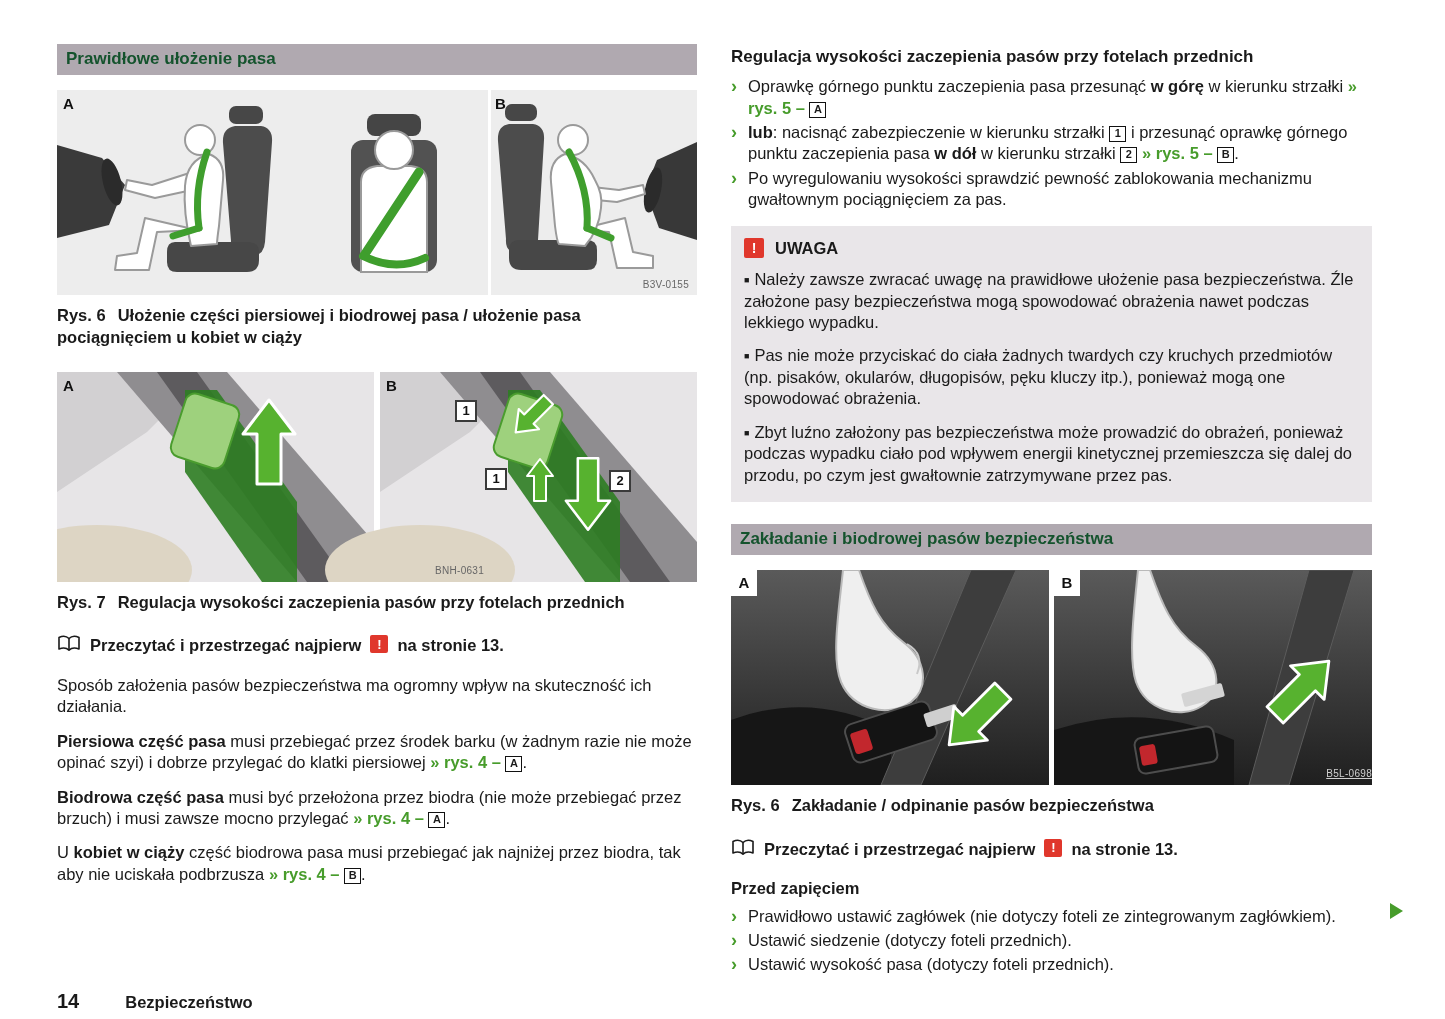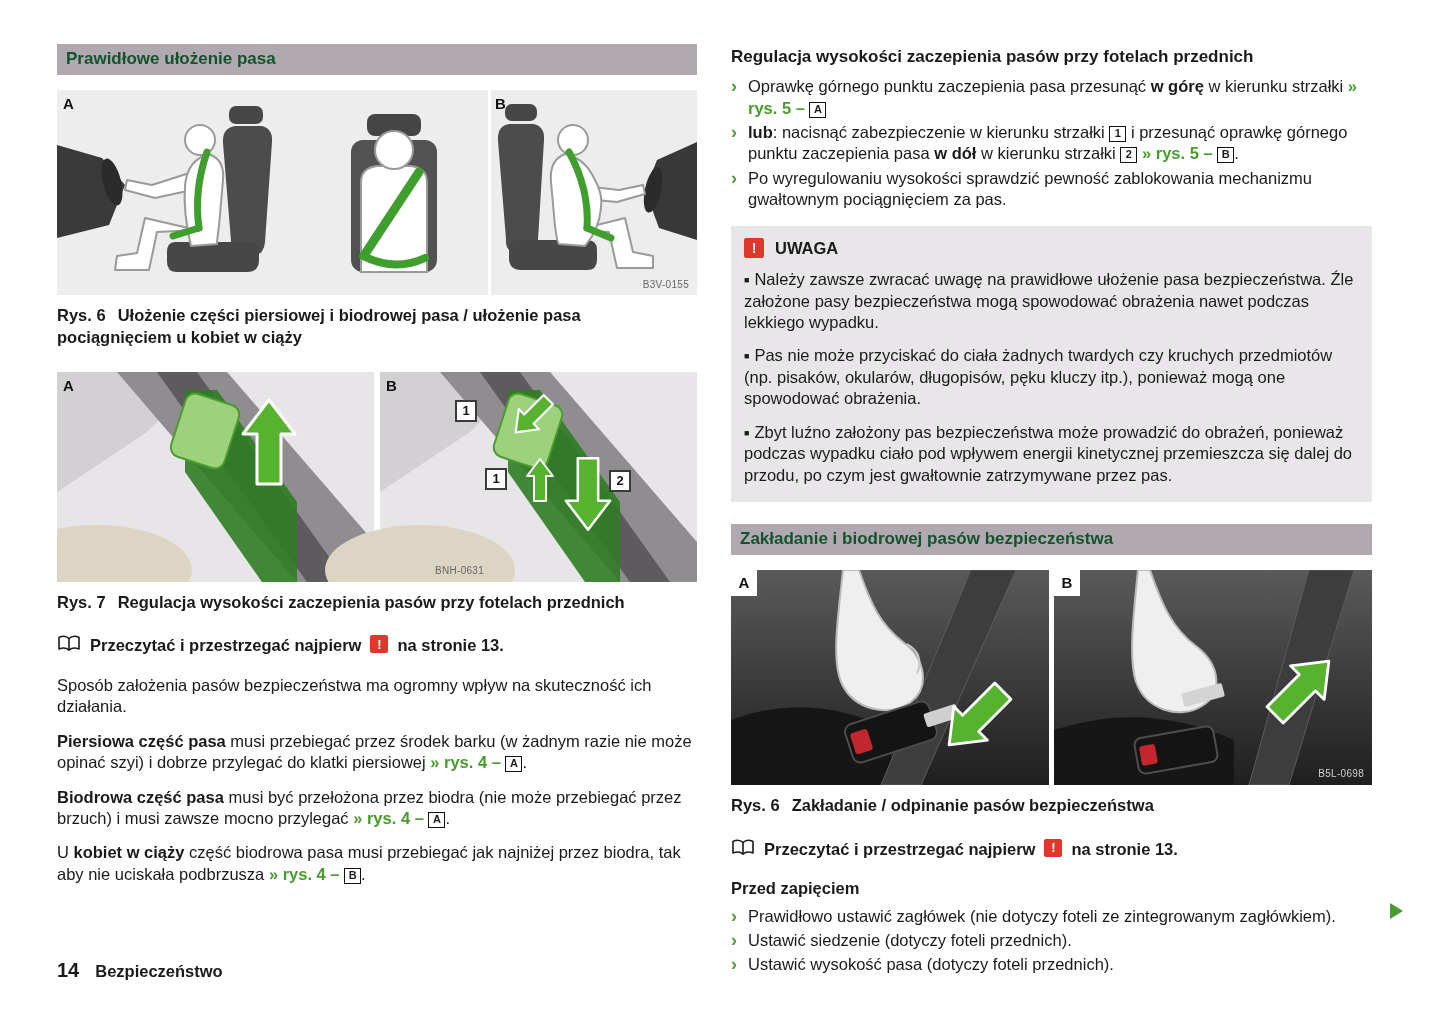--- a/index.html
+++ b/index.html
@@ -44,21 +44,21 @@
 
   .bullet{position:relative;padding-left:17px;margin:0 0 3px;}
   .bullet .bmark{position:absolute;left:0;top:-1px;color:#479c2b;font-weight:bold;font-size:18px;}
 
   .uwaga{background:#e9e6e9;padding:10px 13px 4px;margin:15px 0 22px;}
   .uwaga-title{display:flex;align-items:center;gap:11px;font-weight:bold;margin:2px 0 10px;}
   .uwaga-title .bang{width:20px;height:20px;font-size:14px;}
   .uwaga p{margin:0 0 12px;}
   .sq{font-size:9px;vertical-align:2px;margin-right:5px;}
 
-  .footer{position:absolute;left:57px;top:957px;display:flex;align-items:baseline;gap:16px;}
+  .footer{position:absolute;left:57px;top:988px;display:flex;align-items:baseline;gap:46px;}
   .pagenum{font-size:20px;font-weight:bold;}
   .footsec{font-weight:bold;}
 
   .next-tri{position:absolute;left:1390px;top:903px;width:0;height:0;
             border-left:13px solid #479c2b;border-top:8px solid transparent;border-bottom:8px solid transparent;}
 </style>
 </head>
 <body>
 
 <div class="page">
@@ -261,21 +261,21 @@
             <rect x="-40" y="-18" width="80" height="36" rx="7" fill="#141414" stroke="#4d4d4d" stroke-width="2"></rect>
             <rect x="-36" y="-10" width="16" height="20" rx="3" fill="#c2272d"></rect>
           </g>
           <g transform="translate(248,118) rotate(45) scale(0.95)">
             <path d="M0,-40 L25,-8 L12,-8 L12,40 L-12,40 L-12,-8 L-25,-8 Z" fill="#57b22f" stroke="#ffffff" stroke-width="3" stroke-linejoin="round"></path>
           </g>
         </g>
       </svg>
       <span class="figlabel-box" style="left:0;top:0;">A</span>
       <span class="figlabel-box" style="left:323px;top:0;">B</span>
-      <span class="figcode dark-bg" style="right:8px;bottom:5px;">B5L-0698</span>
+      <span class="figcode dark-bg" style="right:0;bottom:5px;text-decoration:underline;">B5L-0698</span>
     </div>
     <p class="caption" style="margin-bottom:1px;">
       <span class="capno">Rys. 6</span><span>Zakładanie / odpinanie pasów bezpieczeństwa</span>
     </p>
 
     <div class="note-row">
       <svg class="book-icon" width="24" height="17" viewBox="0 0 24 17">
         <path d="M2,2.5 C6,0.5 10,1.5 12,3.5 C14,1.5 18,0.5 22,2.5 L22,14 C18,12.5 14,13.2 12,15.2 C10,13.2 6,12.5 2,14 Z" fill="none" stroke="#1a1a1a" stroke-width="1.6" stroke-linejoin="round"></path>
         <path d="M12,3.5 L12,15" stroke="#1a1a1a" stroke-width="1.6"></path>
       </svg>

